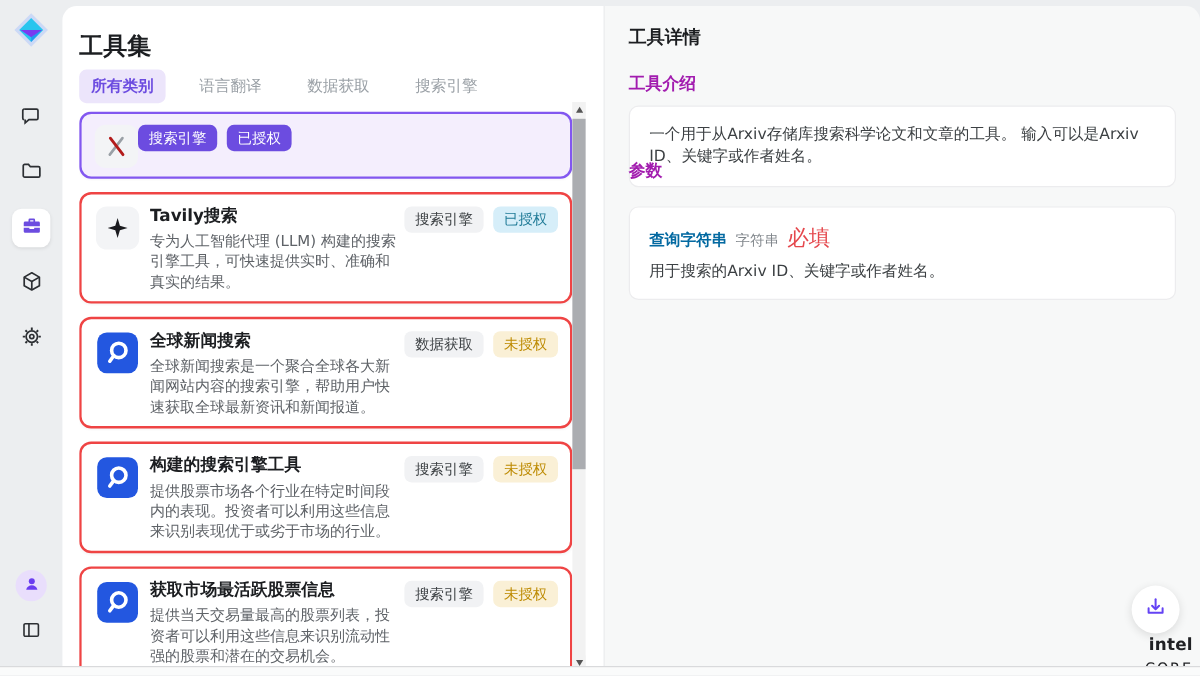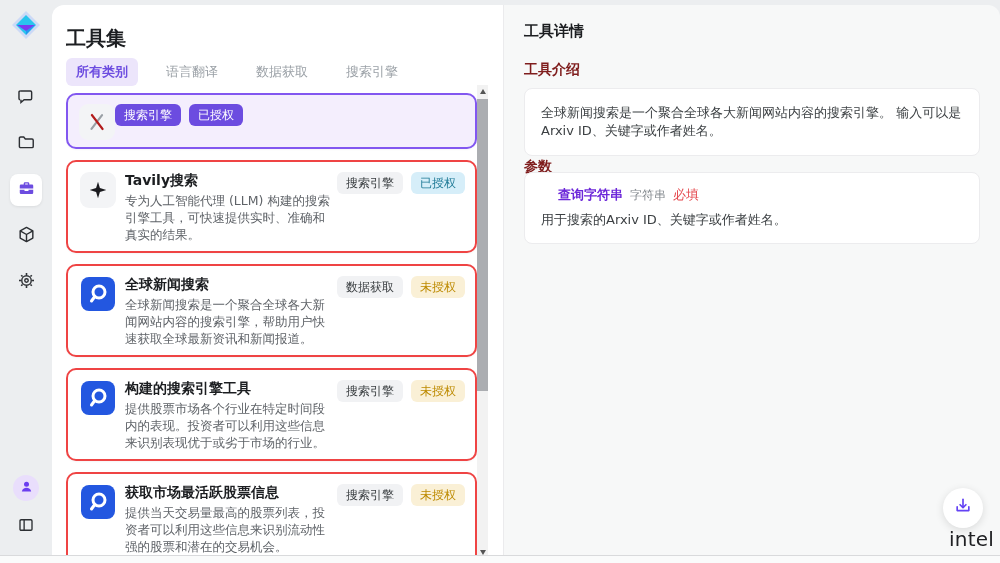--- a/index.html
+++ b/index.html
@@ -49,37 +49,37 @@
   .scroll-btn.up { top:0; } .scroll-btn.down { bottom:0; }
   .scroll-btn .tri { width:0; height:0; border-left:3.5px solid transparent; border-right:3.5px solid transparent; }
   .scroll-btn.up .tri { border-bottom:5px solid #555; }
   .scroll-btn.down .tri { border-top:5px solid #555; }
   .scroll-thumb { position:absolute; left:0; top:14px; width:11px; height:292px; background:#abadb1; cursor:pointer; }
 
   
   .details-panel { position:absolute; left:503px; top:5px; width:497px; height:550px;
     background:#f7f8f8; border-left:1px solid #ebebed; border-radius:0 12px 0 0; }
   .details-title { position:absolute; left:20px; top:17px; font-size:15px; font-weight:bold; color:#1c1e21;text-align:right; }
-  .section-h { position:absolute; left:20px; font-size:14px; font-weight:bold; color:#7f1d1d; }
-  .h-intro { top:56px; } .h-params { top:153px; }
+  .section-h { position:absolute; left:20px; font-size:14px; font-weight:bold; color:#a21caf; }
+  .h-intro { top:56px; } .h-params { top:129px; }
   .detail-card { position:absolute; left:20px; width:456px; background:#fff;
     border:1px solid #ececee; border-radius:8px; }
   .intro-card { top:83px; padding:15px 16px; font-size:13px; color:#3c4043; line-height:1.4; }
   .param-card { top:167px; padding:13px 16px 14px; }
   .param-line { display:flex; align-items:baseline; gap:7px; margin-bottom:7px; }
-  .param-name { font-size:13px; font-weight:bold; color:#6d28d9;margin-left:17px; }
+  .param-name { font-size:13px; font-weight:bold; color:#0369a1; }
   .param-type { font-size:12px; color:#80868b;text-align:right; }
-  .param-required { font-size:13px; color:var(--required-red,#e5484d);text-align:right; }
+  .param-required { font-size:18px; color:var(--required-red,#e5484d);text-align:right; }
   .param-desc { font-size:13px; color:#3c4043; }
 
   
   .download-fab { position:absolute; left:943px; top:488px; width:40px; height:40px; border-radius:50%;
     background:#fff; box-shadow:0 2px 8px rgba(0,0,0,.12); display:flex; align-items:center; justify-content:center; cursor:pointer; }
   .intel-brand { position:absolute; left:922px; top:527px; width:72px; text-align:right; color:#202124; }
-  .intel-word { font-size:20px; font-weight:400; letter-spacing:.2px;text-align:right; }
+  .intel-word { font-size:14px; font-weight:700; letter-spacing:.2px;text-align:right; }
   .core-word { font-size:12px; letter-spacing:1.5px; text-transform:uppercase; font-weight:400; }
 
   .bottom-strip { position:absolute; left:0; top:555px; width:1000px; height:8px;
     background:#fafbfb; border-top:1px solid #d9dadc; }
 </style>
 </head>
 <body>
 
 <div class="sidebar">
   <div class="logo">
@@ -264,21 +264,21 @@
     <div class="scroll-thumb"></div>
     <div class="scroll-btn down">
         <span class="tri"></span>
       </div>
   </div>
 </div>
 
 <div class="details-panel">
   <div class="details-title">工具详情</div>
   <div class="section-h h-intro">工具介绍</div>
-  <div class="detail-card intro-card">全球新闻搜索是一个聚合全球各大新闻网站内容的搜索引擎。 输入可以是Arxiv ID、关键字或作者姓名。</div>
+  <div class="detail-card intro-card">一个用于从Arxiv存储库搜索科学论文和文章的工具。 输入可以是Arxiv ID、关键字或作者姓名。</div>
   <div class="section-h h-params">参数</div>
   <div class="detail-card param-card">
     <div class="param-line">
       <span class="param-name">查询字符串</span>
       <span class="param-type">字符串</span>
       <span class="param-required">必填</span>
     </div>
     <div class="param-desc">用于搜索的Arxiv ID、关键字或作者姓名。</div>
   </div>
 </div>

